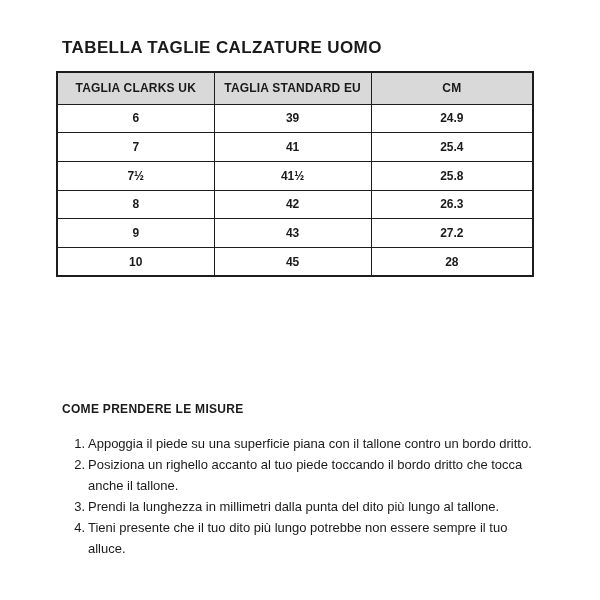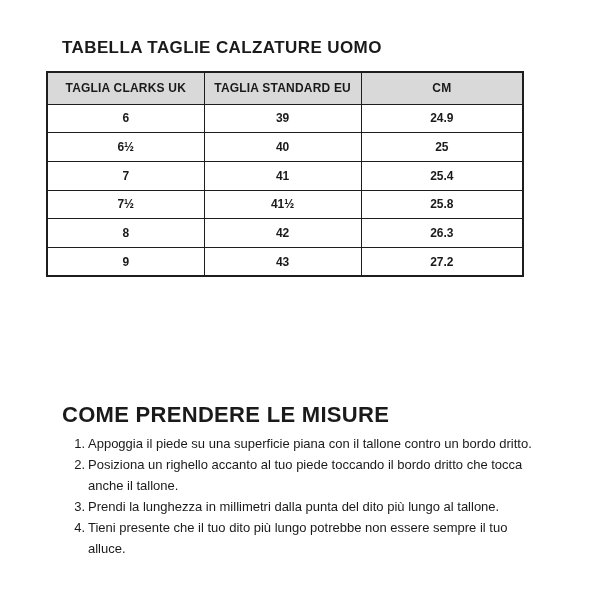--- a/index.html
+++ b/index.html
@@ -22,21 +22,21 @@
     position: absolute;
     left: 62px;
     top: 38px;
     font-size: 17px;
     font-weight: bold;
     letter-spacing: 0.4px;
     white-space: nowrap;
   }
   table.size-table {
     position: absolute;
-    left: 46px;
+    left: 56px;
     top: 71px;
     width: 478px;
     border-collapse: collapse;
     table-layout: fixed;
     border: 2px solid var(--border-color);
   }
   table.size-table th, table.size-table td {
     border: 1.5px solid var(--border-color);
     text-align: center;
     vertical-align: middle;
@@ -54,21 +54,21 @@
     font-size: 12px;
     background: #ffffff;
   }
   table.size-table th:nth-child(1), table.size-table td:nth-child(1) { width: 33%; }
   table.size-table th:nth-child(2), table.size-table td:nth-child(2) { width: 33%; }
   table.size-table th:nth-child(3), table.size-table td:nth-child(3) { width: 34%; }
   .section-title {
     position: absolute;
     left: 62px;
     top: 402px;
-    font-size: 22px;
+    font-size: 12px;
     font-weight: bold;
     letter-spacing: 0.3px;
     white-space: nowrap;
   }
   .steps {
     position: absolute;
     left: 64px;
     top: 433px;
     width: 482px;
     font-size: 13px;
@@ -101,43 +101,43 @@
           <th>CM</th>
         </tr>
     </thead>
     <tbody id="size-table-body">
         <tr>
           <td>6</td>
           <td>39</td>
           <td>24.9</td>
         </tr>
         <tr>
-          <td>6½</td>
-          <td>40</td>
-          <td>25</td>
-        </tr>
-        <tr>
           <td>7</td>
           <td>41</td>
           <td>25.4</td>
         </tr>
         <tr>
           <td>7½</td>
           <td>41½</td>
           <td>25.8</td>
         </tr>
         <tr>
           <td>8</td>
           <td>42</td>
           <td>26.3</td>
         </tr>
         <tr>
           <td>9</td>
           <td>43</td>
           <td>27.2</td>
+        </tr>
+        <tr>
+          <td>10</td>
+          <td>45</td>
+          <td>28</td>
         </tr>
       </tbody>
   </table>
 
   <h2 class="section-title">COME PRENDERE LE MISURE</h2>
 
   <div class="steps" id="steps-list">
       <div class="step">
         <span class="step-num">1.</span>
         <span class="step-text">Appoggia il piede su una superficie piana con il tallone contro un bordo dritto.</span>

